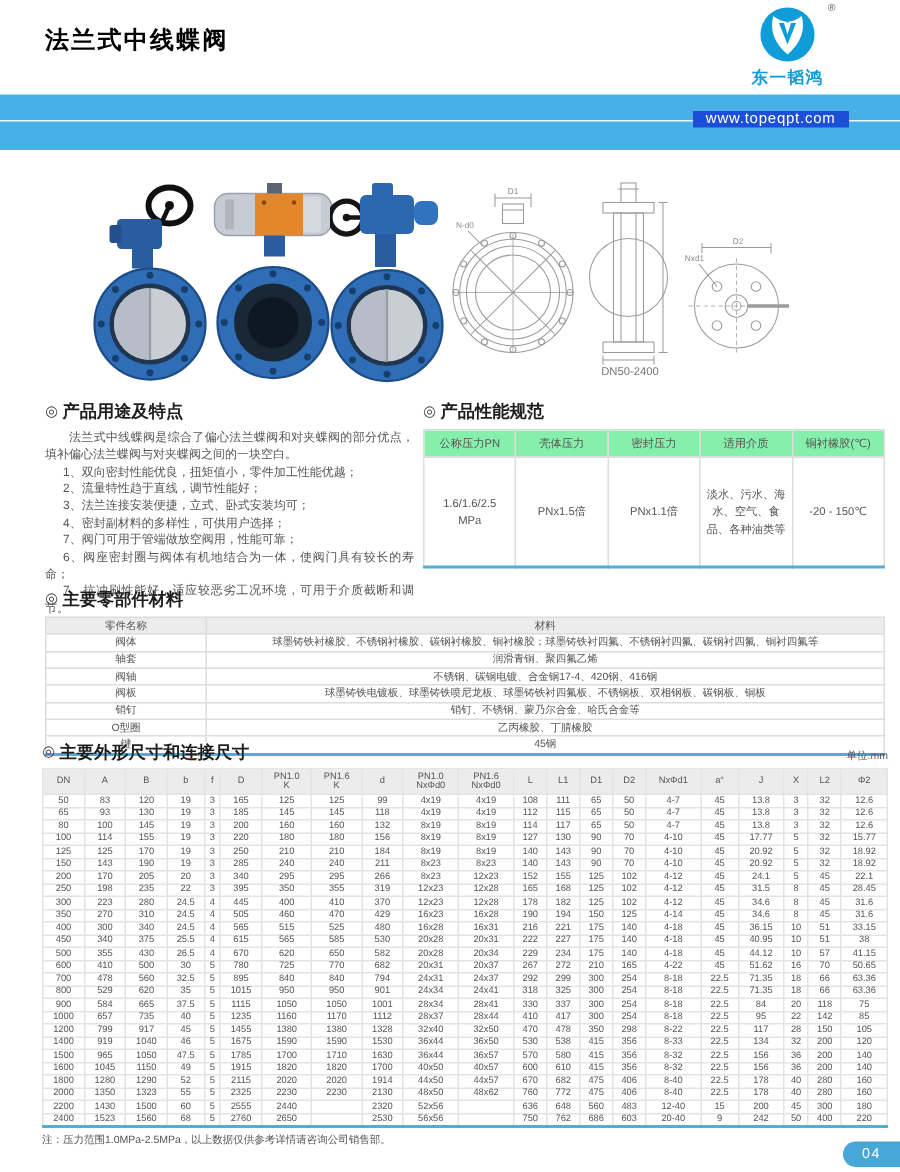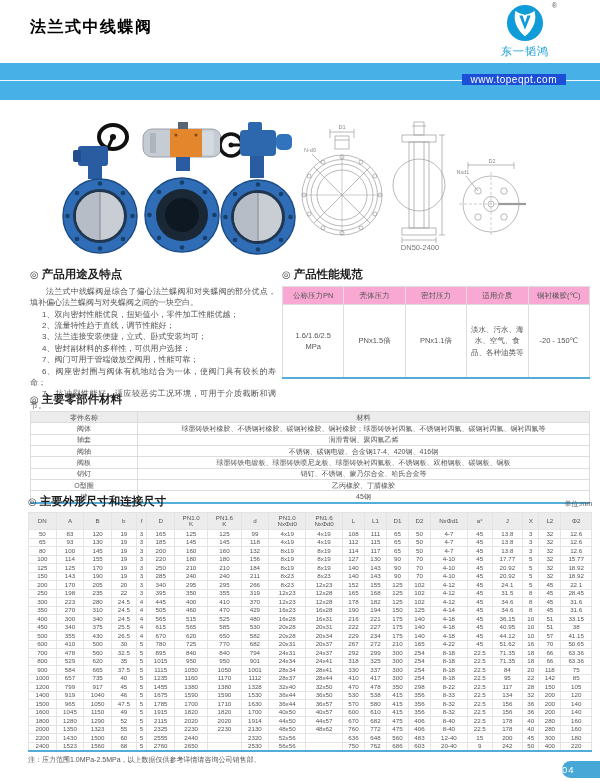--- a/index.html
+++ b/index.html
@@ -4,21 +4,21 @@
 <style>
   html,body{margin:0;padding:0;}
   body{width:600px;height:781px;font-family:"Liberation Sans","DejaVu Sans",sans-serif;background:#fff;}
   .page{position:relative;width:600px;height:781px;overflow:hidden;background:#fff;}
 
   
   .page-title{position:absolute;left:30px;top:17px;margin:0;font-size:16px;font-weight:bold;color:#000000;letter-spacing:1.5px;}
   .logo{position:absolute;left:497px;top:4px;width:56px;text-align:center;}
   .logo-mark{width:38px;height:38px;display:block;margin:0 auto;}
   .logo-reg{position:absolute;right:-4px;top:-2px;font-size:7px;color:#555;}
-  .logo-name{margin-top:2px;font-size:11px;font-weight:normal;color:#0f9cd8;letter-spacing:1px;white-space:nowrap;text-align:center;}
+  .logo-name{margin-top:2px;font-size:11px;font-weight:bold;color:#0f9cd8;letter-spacing:1px;white-space:nowrap;text-align:center;}
 
   
   .band{position:absolute;left:0;top:63px;width:600px;height:37px;background:#47b0e6;}
   .band-line{position:absolute;left:0;top:17px;width:100%;border-top:1px solid rgba(255,255,255,.9);}
   .band-site{position:absolute;right:34px;top:11px;background:#1d4ed8;padding:0 9px;font-size:10px;color:#fff;letter-spacing:.5px;}
 
   
   .gallery{position:absolute;left:0;top:100px;width:548px;height:166px;}
   .ph,.dr{position:absolute;}
   .ph1{left:62px;top:20px;width:76px;height:135px;}
@@ -37,41 +37,41 @@
   
   .features{position:absolute;left:30px;top:267px;width:246px;}
   .features p{margin:0;font-size:8px;line-height:1.42;color:#555;text-align:justify;}
   .feature-intro{text-indent:2em;}
   [data-name="feature-item"]{text-indent:1.5em;}
 
   
   .perf{position:absolute;left:282px;top:267px;width:308px;}
   .perf-table{width:100%;border-collapse:collapse;table-layout:fixed;border-bottom:2px solid #54add9;}
   .perf-table th,.perf-table td{border:1px solid #ddd;font-size:7.5px;font-weight:normal;color:#555;text-align:center;white-space:pre-line;padding:3px 2px;}
-  .perf-table th{background:#f9a8d4;height:11px;}
+  .perf-table th{background:#86efac;height:11px;}
   .perf-table td{height:66px;vertical-align:middle;line-height:1.5;}
 
   
   .materials{position:absolute;left:30px;top:392px;width:560px;}
   .mat-table{width:100%;border-collapse:collapse;border-bottom:2px solid #54add9;}
   .mat-table th,.mat-table td{border:1px solid #ddd;font-size:7px;font-weight:normal;color:#555;text-align:center;padding:1.5px 2px;line-height:1.05;}
   .mat-table th{background:#ececec;}
   .mat-table td:first-child{width:102px;}
 
   
   .dims{position:absolute;left:28px;top:494px;width:564px;}
   .dims-head{display:flex;justify-content:space-between;align-items:flex-end;margin-bottom:3px;}
   .unit-note{font-size:7px;color:#555;}
   .dim-table{width:100%;border-collapse:collapse;border-bottom:2px solid #54add9;}
   .dim-table th,.dim-table td{border:1px solid #e4e4e4;font-size:6.2px;font-weight:normal;color:#555;text-align:center;white-space:pre-line;padding:.5px 1px;line-height:1.05;}
   .dim-table th{background:#ececec;padding:1.5px 1px;}
   .dims-note{margin-top:3px;font-size:7px;color:#555;}
 
   
-  .page-badge{position:absolute;right:0;bottom:3px;width:38px;height:17px;line-height:17px;background:#47a7d6;border-radius:8.5px 0 0 8.5px;color:#fff;font-size:9.5px;text-align:left;letter-spacing:1px;}
+  .page-badge{position:absolute;right:0;bottom:3px;width:38px;height:17px;line-height:17px;background:#47a7d6;border-radius:8.5px 0 0 8.5px;color:#fff;font-size:9.5px;text-align:center;letter-spacing:1px;}
 </style>
 </head>
 <body>
 
 <div class="page" data-name="catalog-page">
 
   <h1 class="page-title" data-name="page-title">法兰式中线蝶阀</h1>
   <div class="logo" data-name="brand-logo">
     <span class="logo-reg" data-name="registered-mark">®</span>
     <svg class="logo-mark" viewBox="0 0 40 40" data-name="logo-mark-icon">

